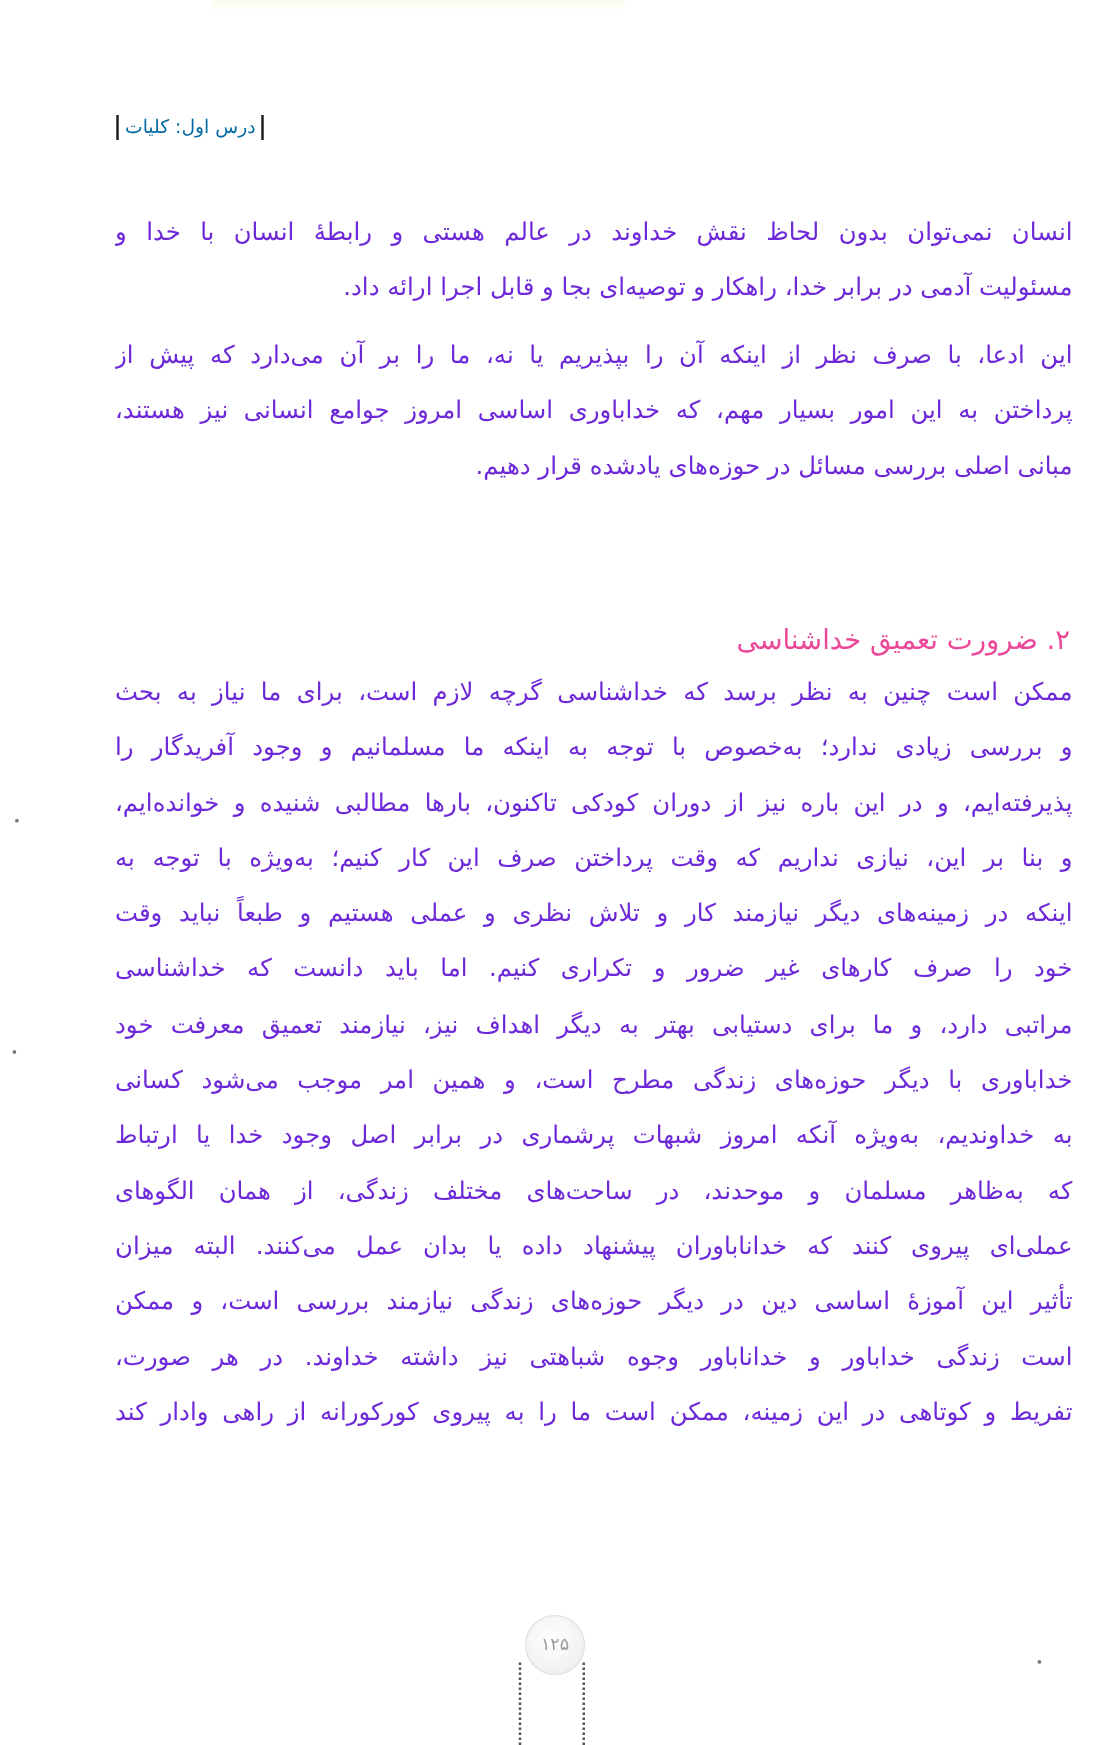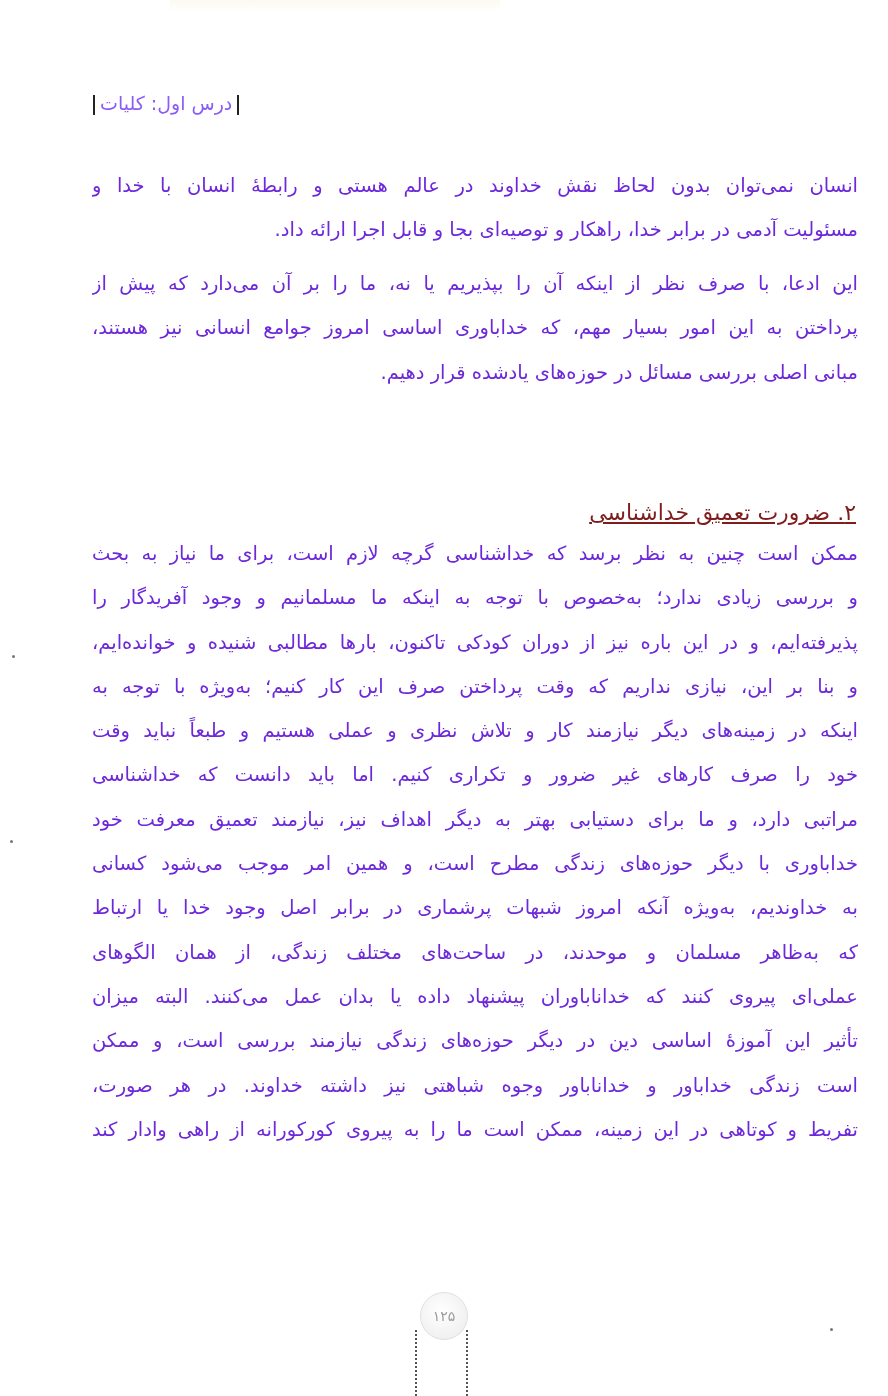--- a/index.html
+++ b/index.html
@@ -1,32 +1,32 @@
 <!DOCTYPE html>
 <html><head>
   <meta charset="utf-8">
   <style>
     html, body { margin: 0; padding: 0; background: #ffffff; }
     body { width: 888px; height: 1396px; position: relative; overflow: hidden;
            font-family: "DejaVu Sans", sans-serif; color: #1a1a1a; }
     .top-tint { position: absolute; left: 170px; top: 0; width: 330px; height: 12px;
                 background: linear-gradient(#fbfaf0, #ffffff); }
     .running-head { position: absolute; left: 88px; top: 92px; direction: rtl;
-                    font-size: 19px; color: #8b5cf6; white-space: nowrap; }
+                    font-size: 15px; color: #0369a1; white-space: nowrap; }
     .running-head .bar { display: inline-block; width: 2px; height: 20px; background: #222;
                          vertical-align: middle; margin: 0 5px; }
     .body-text { position: absolute; left: 92px; width: 766px; direction: rtl;
                  text-align: justify; text-align-last: right; font-size: 19.5px; color: #6d28d9; }
     .line { height: 44.3px; line-height: 44.3px; white-space: nowrap; overflow: hidden;
             text-align: justify; text-align-last: justify; }
     .line.last { text-align-last: right; }
     .block1 { top: 164px; }
     .block2 { top: 262px; }
     .heading { position: absolute; right: 32px; top: 500px; direction: rtl; font-size: 22px;
-               color: #7f1d1d; white-space: nowrap; text-decoration: underline; }
+               color: #ec4899; white-space: nowrap; }
     .block3 { top: 532px; }
     .page-num-wrap { position: absolute; left: 413px; top: 1288px; width: 60px; height: 108px; }
     .page-num { position: absolute; left: 7px; top: 4px; width: 46px; height: 46px; border-radius: 50%;
                 background: radial-gradient(circle at 45% 40%, #ffffff 0%, #f1f1f1 70%, #dcdcdc 100%);
                 border: 1px solid #e0e0e0; display: flex; align-items: center; justify-content: center;
                 font-size: 14px; color: #9a9a9a; direction: rtl; }
     .dots { position: absolute; top: 42px; width: 0; height: 66px; border-left: 2px dotted #555; }
     .dots.left { left: 2px; }
     .dots.right { left: 53px; }
     .margin-mark { position: absolute; width: 3px; height: 3px; background: #777; border-radius: 50%; }

